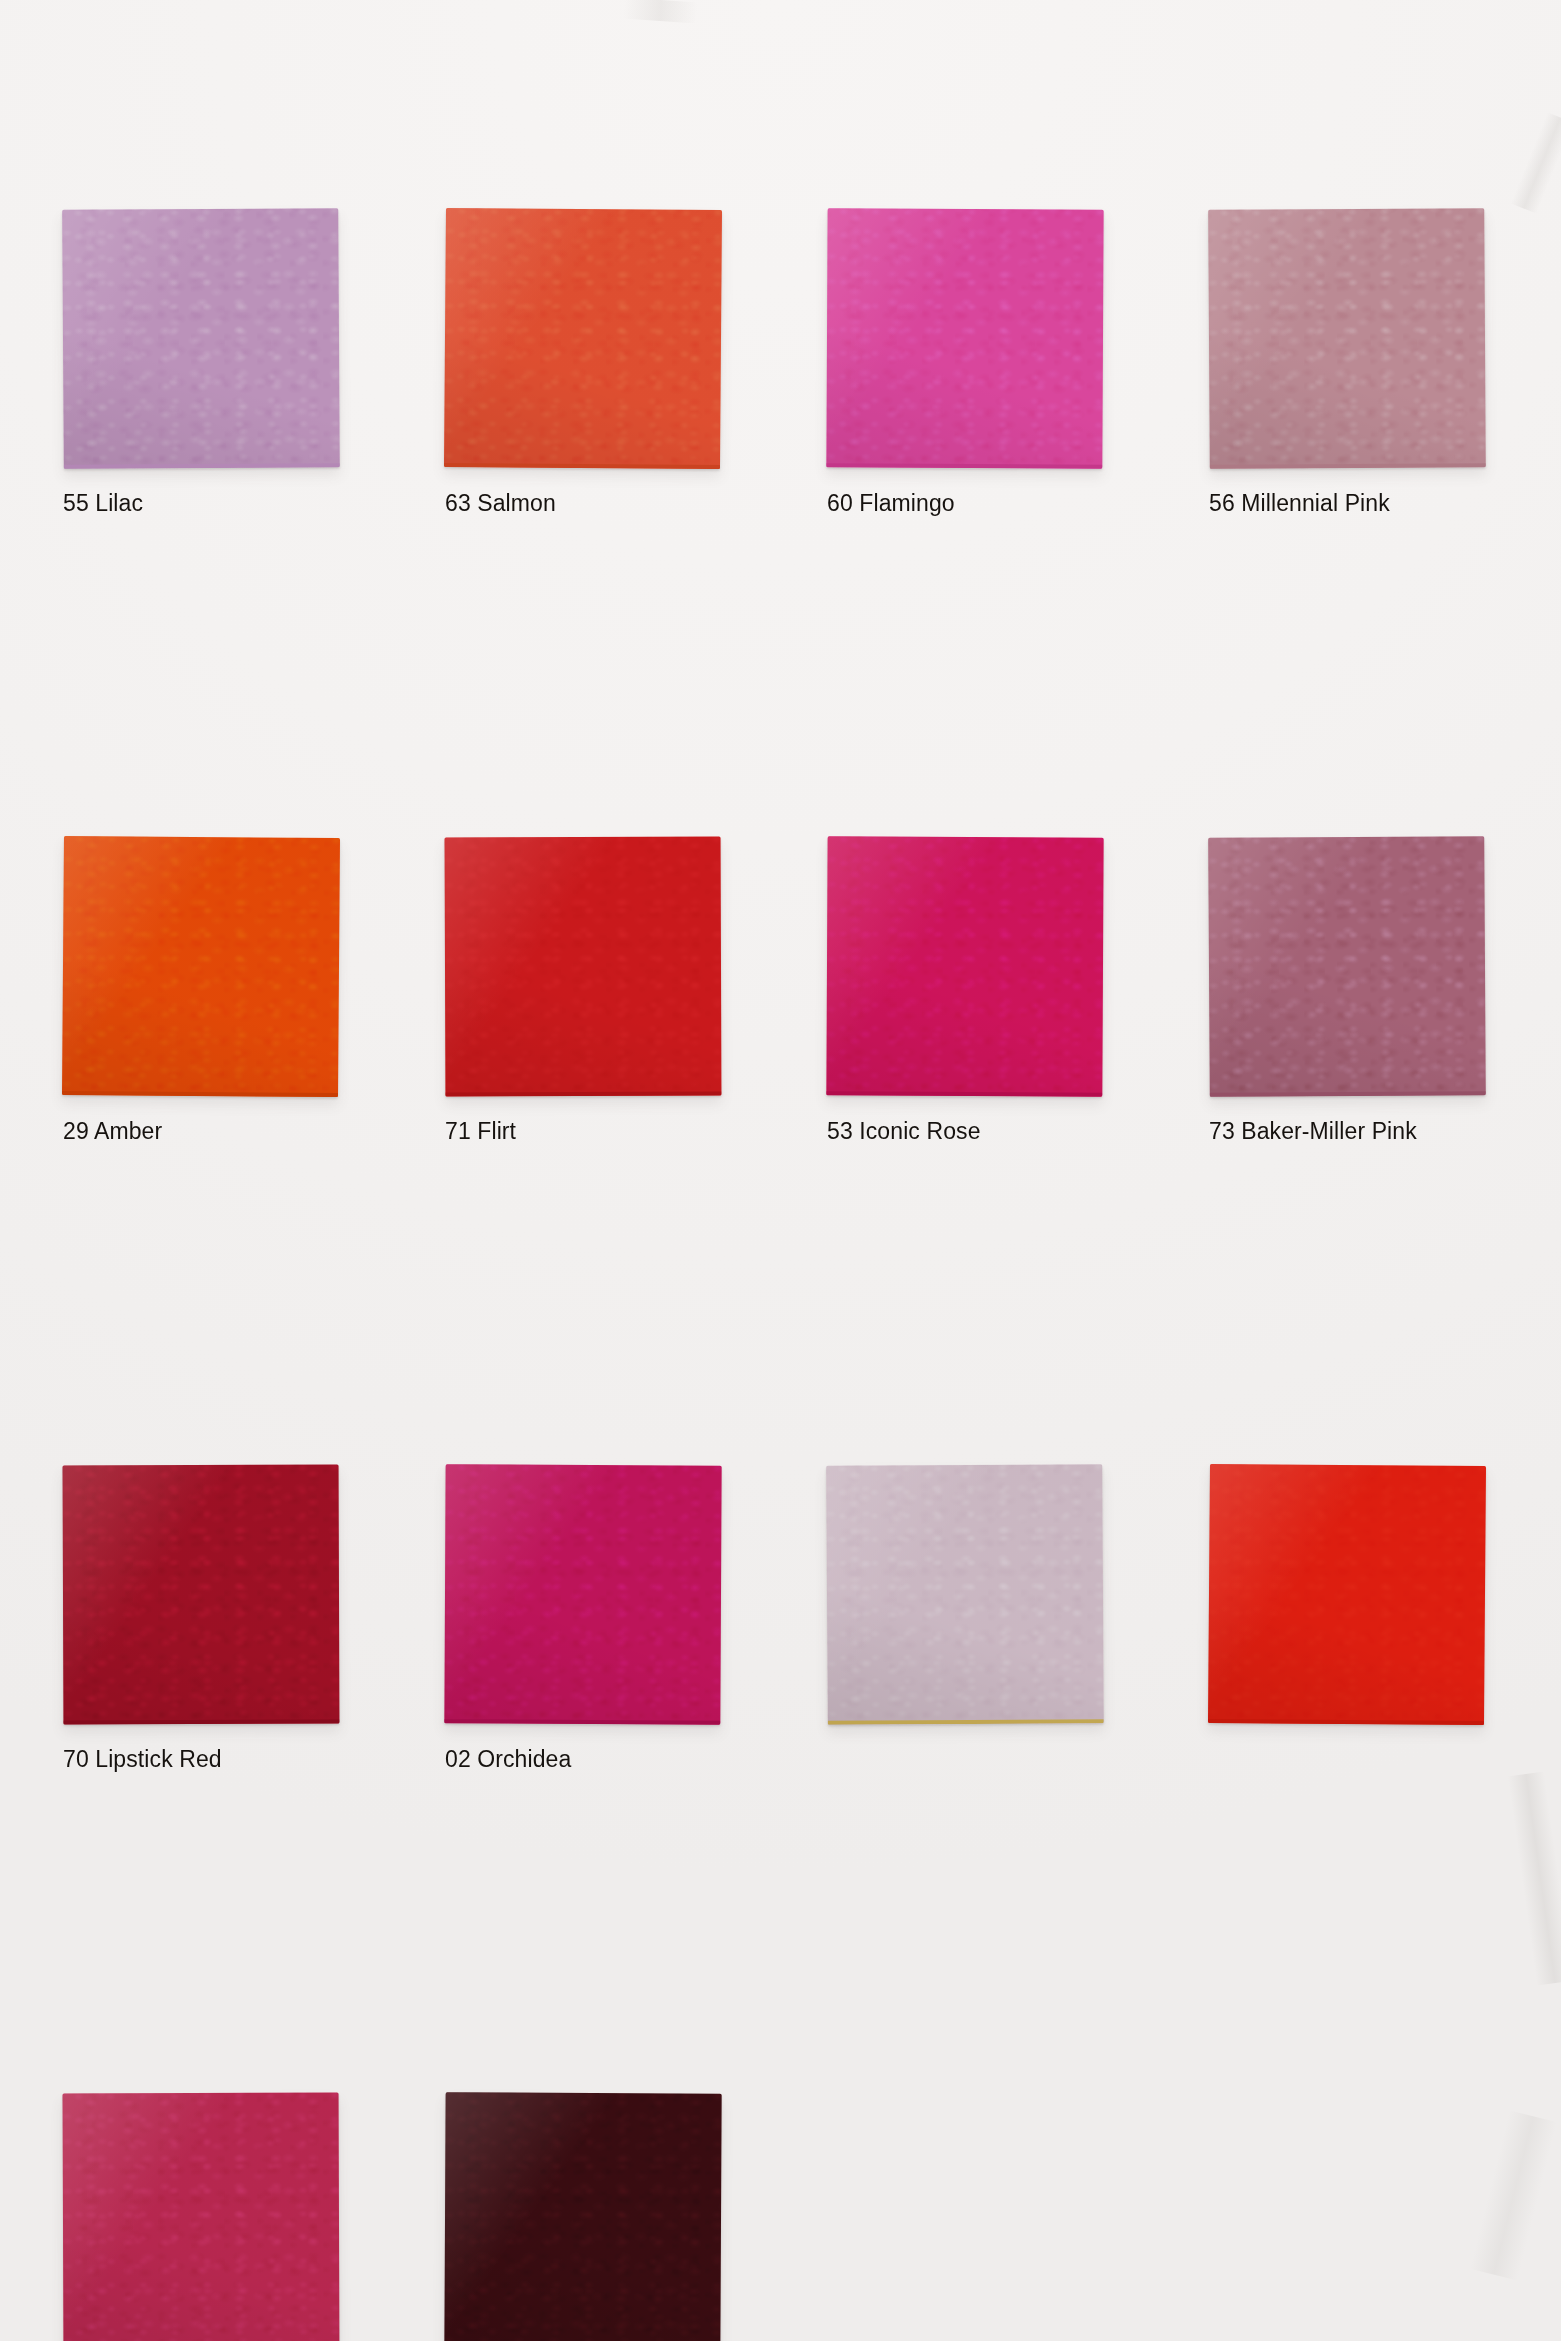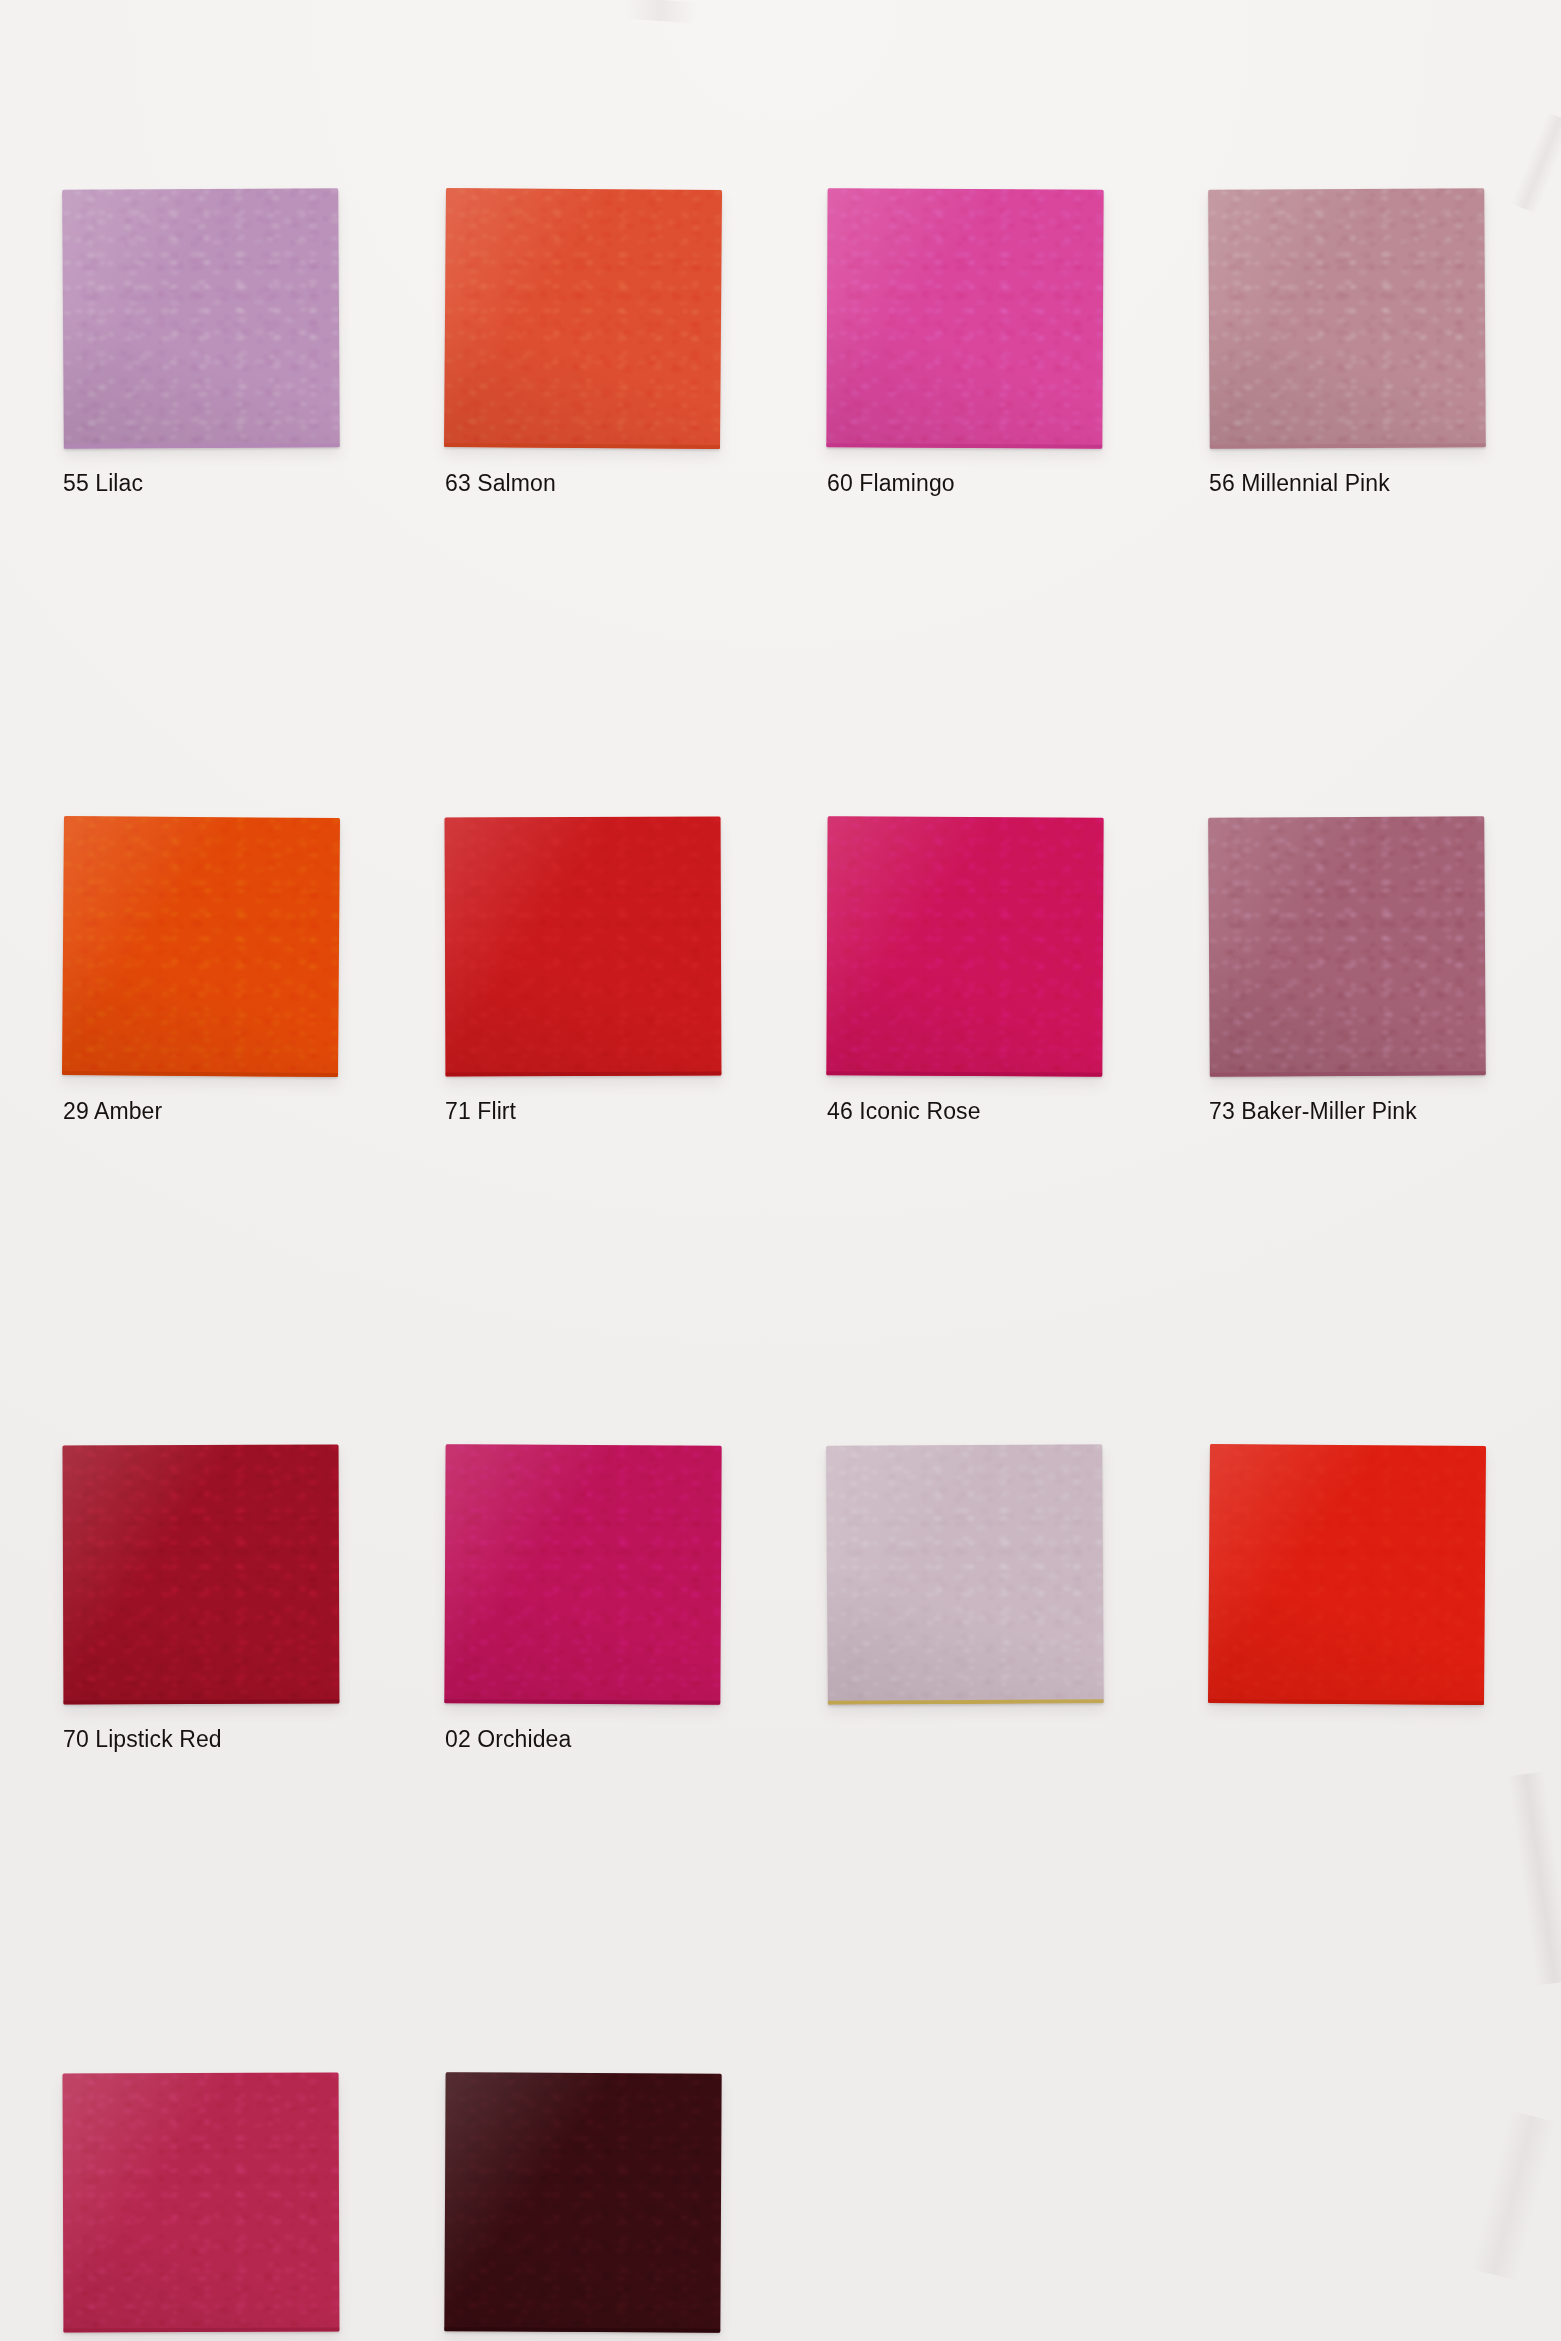--- a/index.html
+++ b/index.html
@@ -43,20 +43,21 @@
     width: 1456px;
     display: grid;
     grid-template-columns: repeat(4, 382px);
     grid-auto-rows: 628px;
     column-gap: 0px;
     row-gap: 0px;
   }
 
   .swatch-cell {
     position: relative;
+    margin-top: 20px;
   }
 
   .chip {
     position: relative;
     width: 276px;
     height: 259px;
     border-radius: 1.6px;
     overflow: hidden;
     box-shadow:
       0 1.6px 2.4px rgba(90, 80, 80, .22),
@@ -177,21 +178,21 @@
           <div class="edge" style="background: rgb(168, 17, 20);"></div>
         </div>
         <div class="chip-label">71 Flirt</div>
       </div>
       <div class="swatch-cell o4">
         <div class="chip" style="background: rgb(220, 21, 97);">
           <div class="grain"></div>
           <div class="sheen"></div>
           <div class="edge" style="background: rgb(176, 12, 75);"></div>
         </div>
-        <div class="chip-label">46 Iconic Rose</div>
+        <div class="chip-label">53 Iconic Rose</div>
       </div>
       <div class="swatch-cell o1">
         <div class="chip" style="background: rgb(176, 105, 127);">
           <div class="grain"></div>
           <div class="sheen"></div>
           <div class="edge" style="background: rgb(147, 79, 101);"></div>
         </div>
         <div class="chip-label">73 Baker-Miller Pink</div>
       </div>
       <div class="swatch-cell o3">

